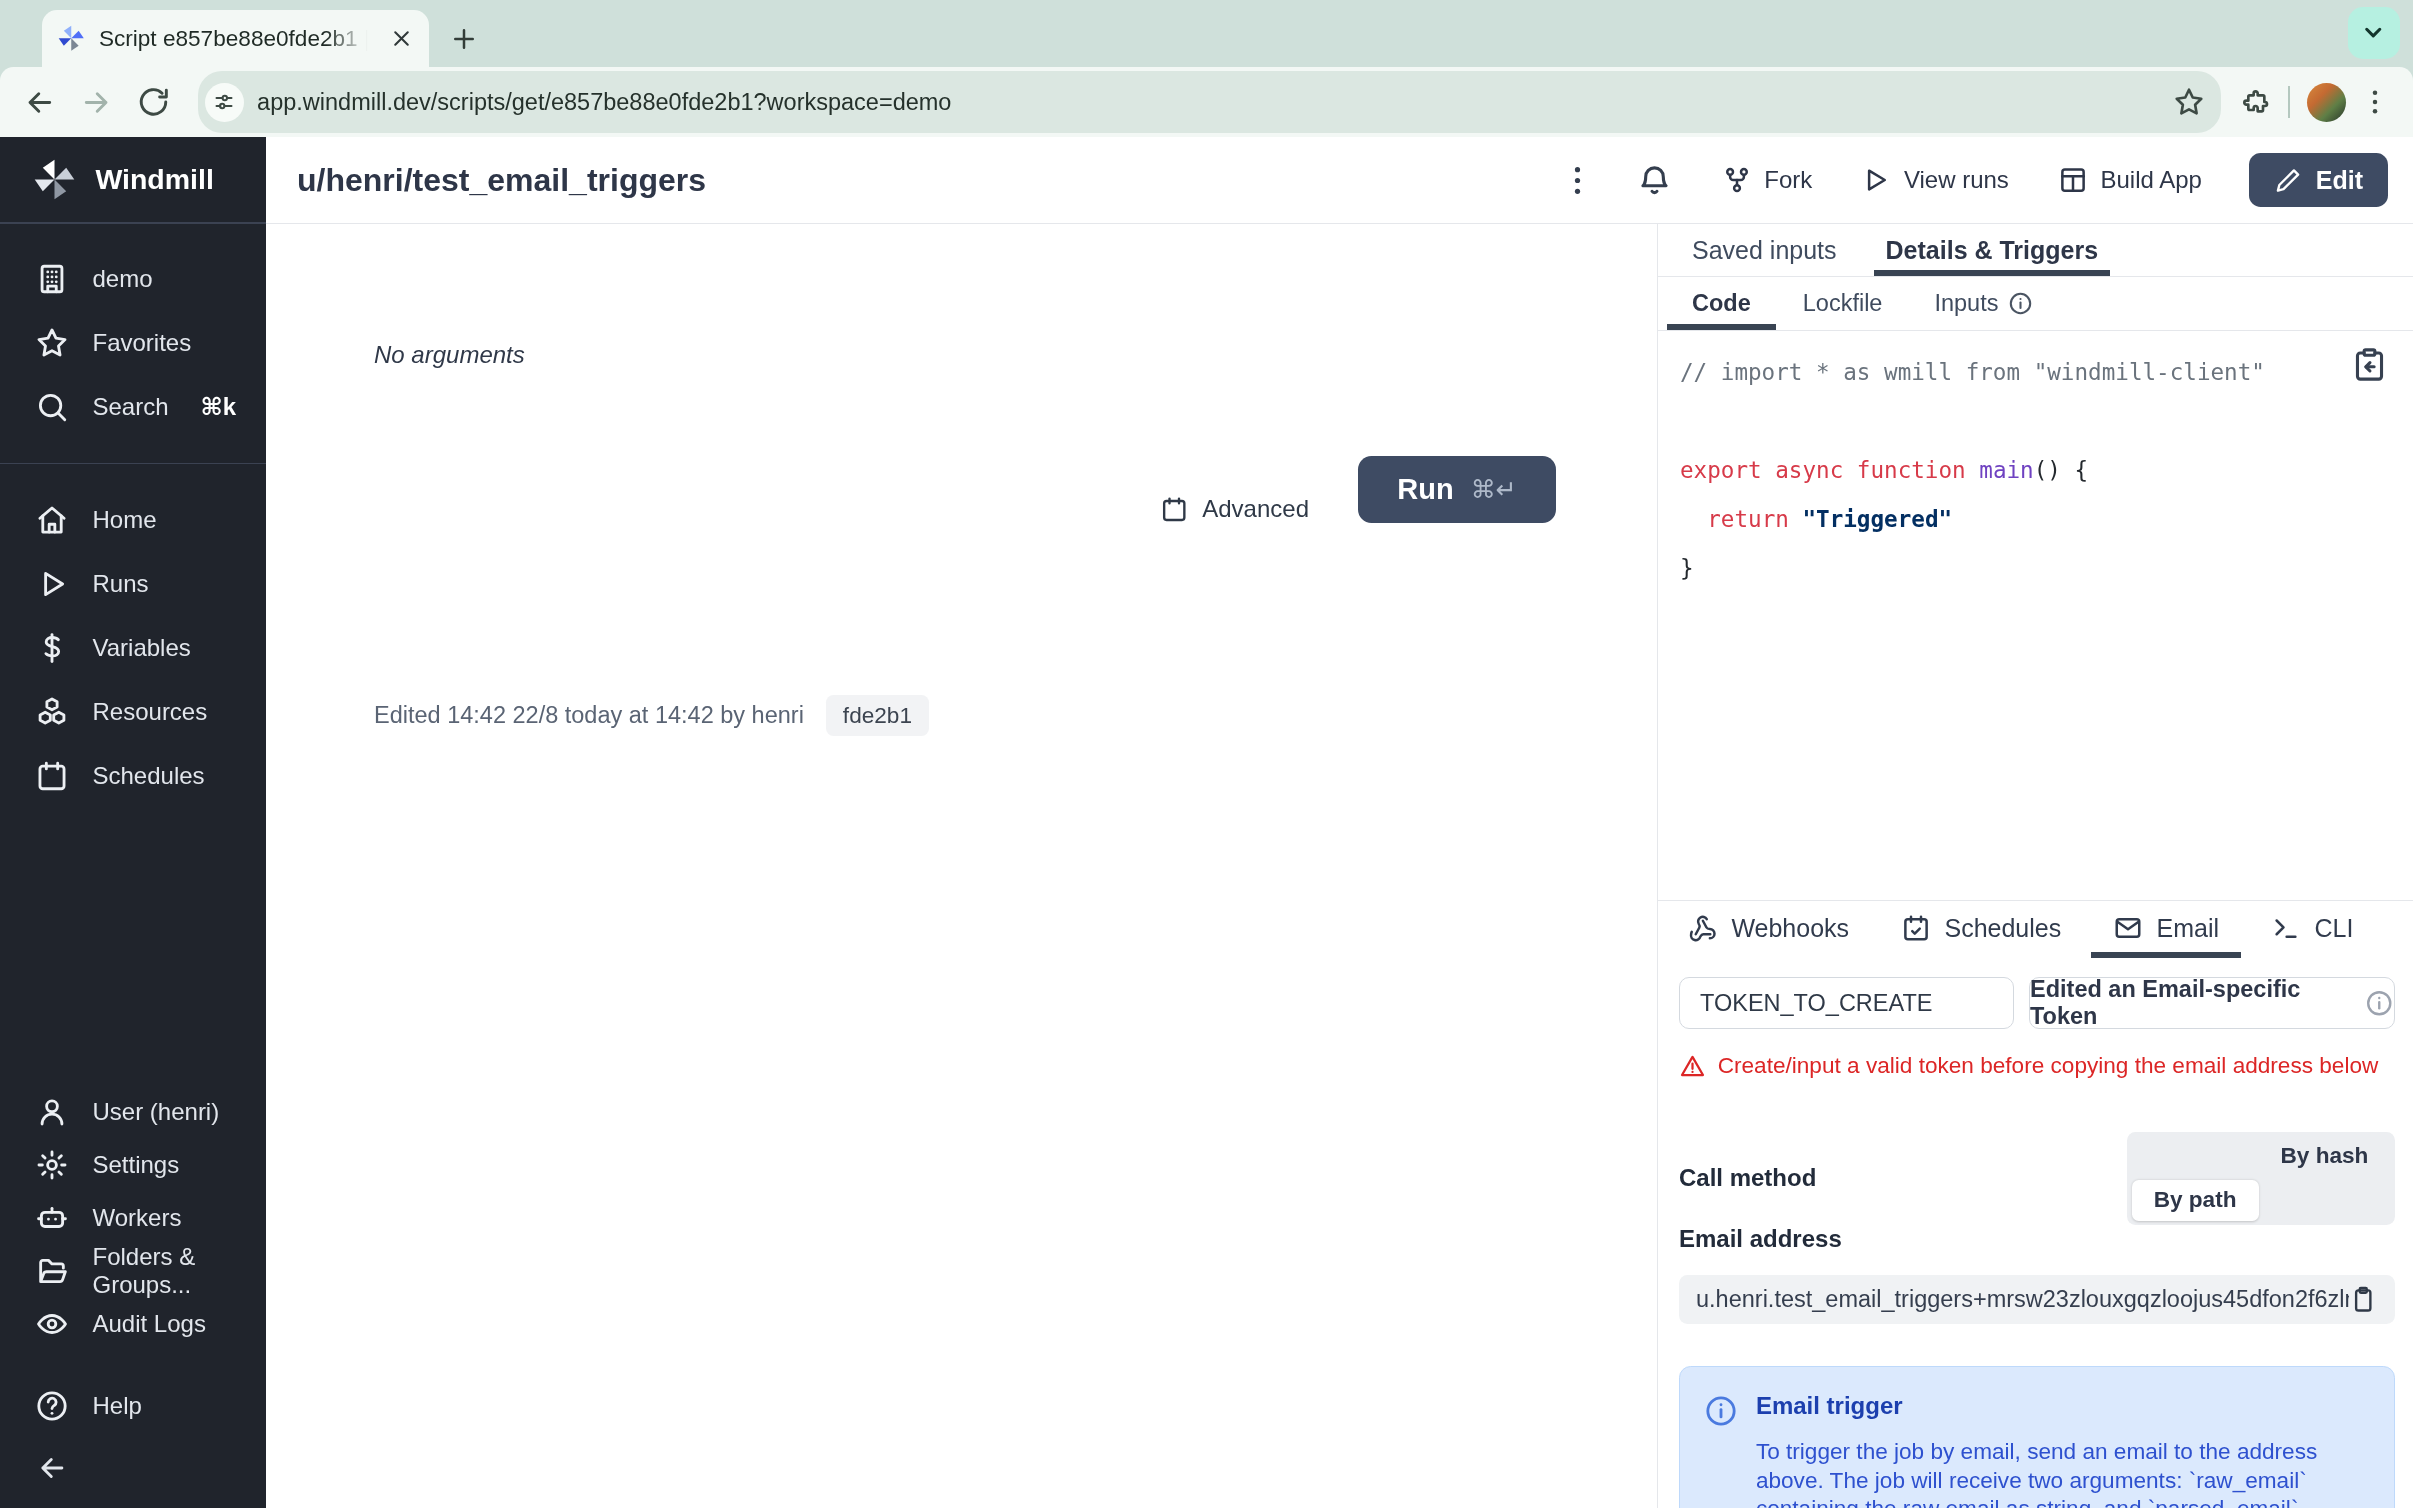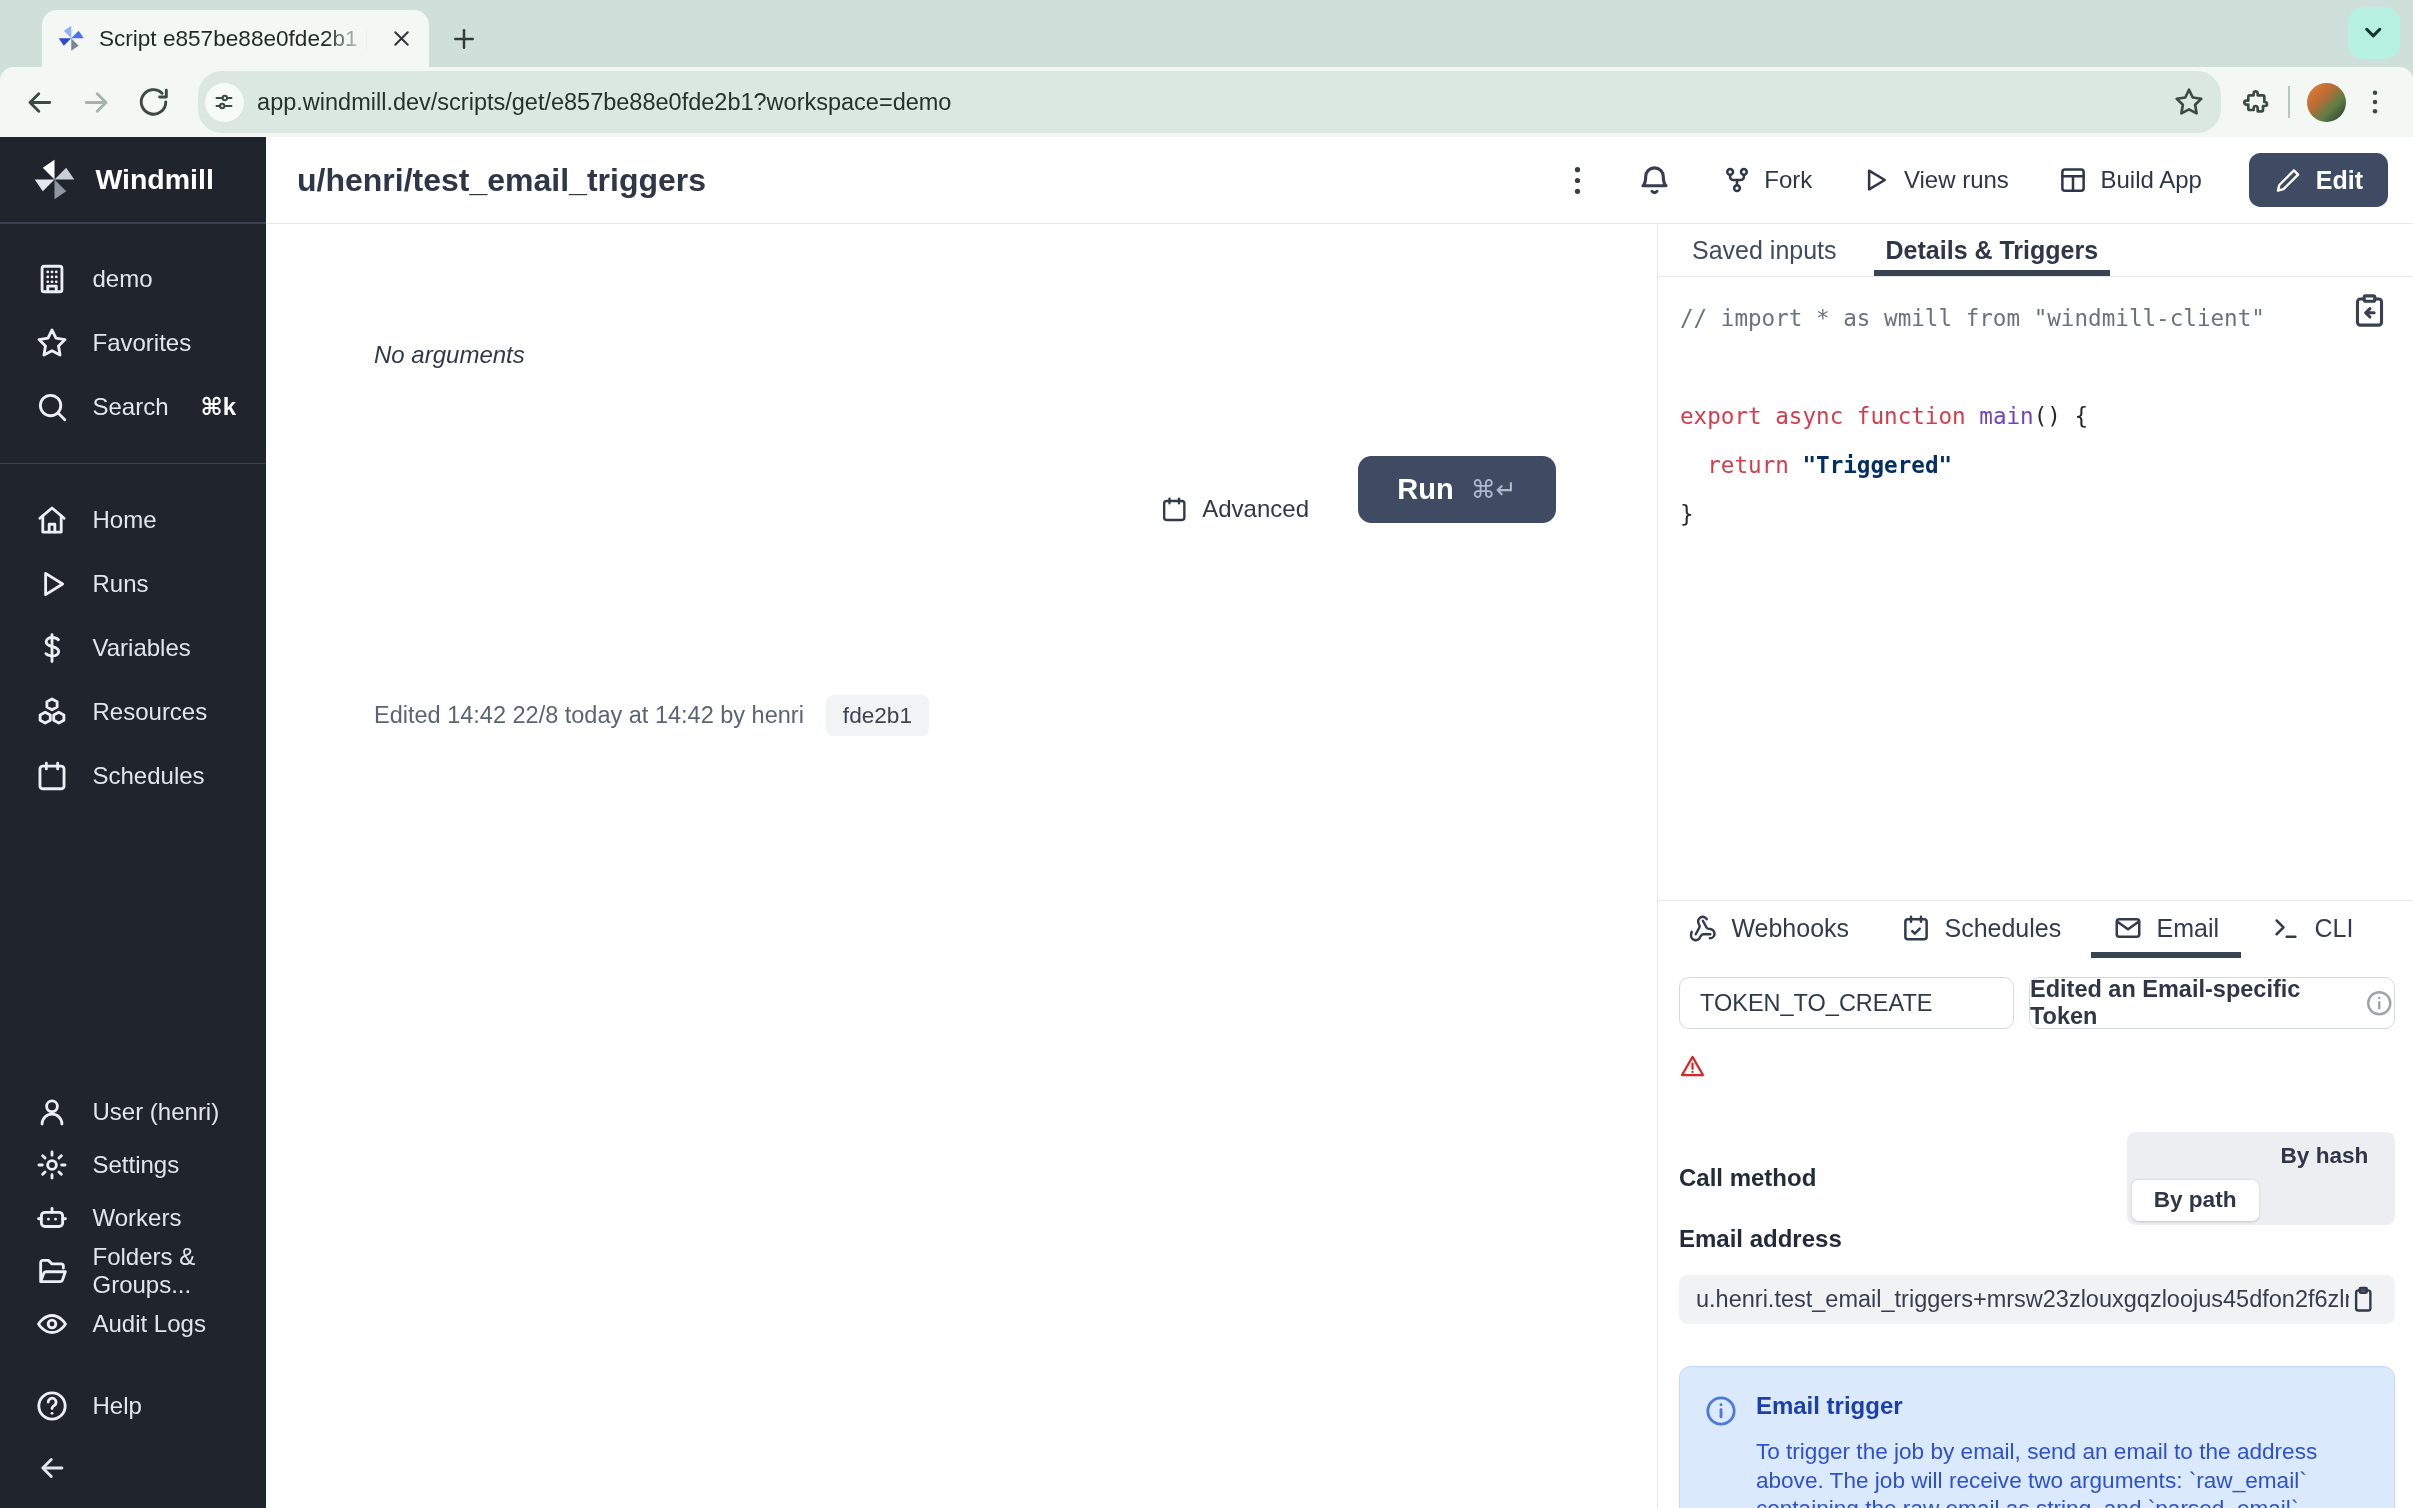--- a/index.html
+++ b/index.html
@@ -471,20 +471,38 @@
             <span class="edited-text">Edited 14:42 22/8 today at 14:42 by henri</span>
             <span class="hash-badge">fde2b1</span>
           </div>
         </section>
 
         <section class="details">
           <div class="tabs-top">
             <div class="tab-item">Saved inputs</div>
             <div class="tab-item active">Details &amp; Triggers</div>
           </div>
+          <div class="tabs-sub">
+            <div class="subtab active">
+              <span>Code</span>
+            </div>
+            <div class="subtab">
+              <span>Lockfile</span>
+            </div>
+            <div class="subtab">
+              <span>Inputs</span>
+              <span class="icon">
+                <svg viewBox="0 0 24 24">
+                    <circle cx="12" cy="12" r="9.3"></circle>
+                    <path d="M12 11v5.2"></path>
+                    <path d="M12 7.6h.01"></path>
+                  </svg>
+                </span>
+            </div>
+          </div>
           <div class="code-area">
             <div>
                 <div class="code-line"><span class="tok-comment">// import * as wmill from "windmill-client"</span></div>
                 <div class="code-line">&nbsp;</div>
                 <div class="code-line"><span class="tok-keyword">export</span><span class="tok-plain"> </span><span class="tok-keyword">async</span><span class="tok-plain"> </span><span class="tok-keyword">function</span><span class="tok-plain"> </span><span class="tok-func">main</span><span class="tok-plain">() {</span></div>
                 <div class="code-line"><span class="tok-plain">  </span><span class="tok-keyword">return</span><span class="tok-plain"> </span><span class="tok-string">"Triggered"</span></div>
                 <div class="code-line"><span class="tok-plain">}</span></div>
               </div>
             <span class="icon copy-btn">
               <svg viewBox="0 0 24 24">
@@ -553,20 +571,21 @@
                 </div>
               </div>
               <div class="warn-row">
                 <span class="icon">
                   <svg viewBox="0 0 24 24">
                       <path d="M12 3.5L2.7 19.6h18.6z"></path>
                       <path d="M12 9.5v4.5"></path>
                       <path d="M12 16.8h.01"></path>
                     </svg>
                   </span>
+                <span>Create/input a valid token before copying the email address below</span>
               </div>
               <div class="call-row">
                 <span class="field-label">Call method</span>
                 <div class="toggle">
                   <span class="toggle-opt active">By path</span>
                   <span class="toggle-opt">By hash</span>
                 </div>
               </div>
               <div class="field-label email-label">Email address</div>
               <div class="email-field">

